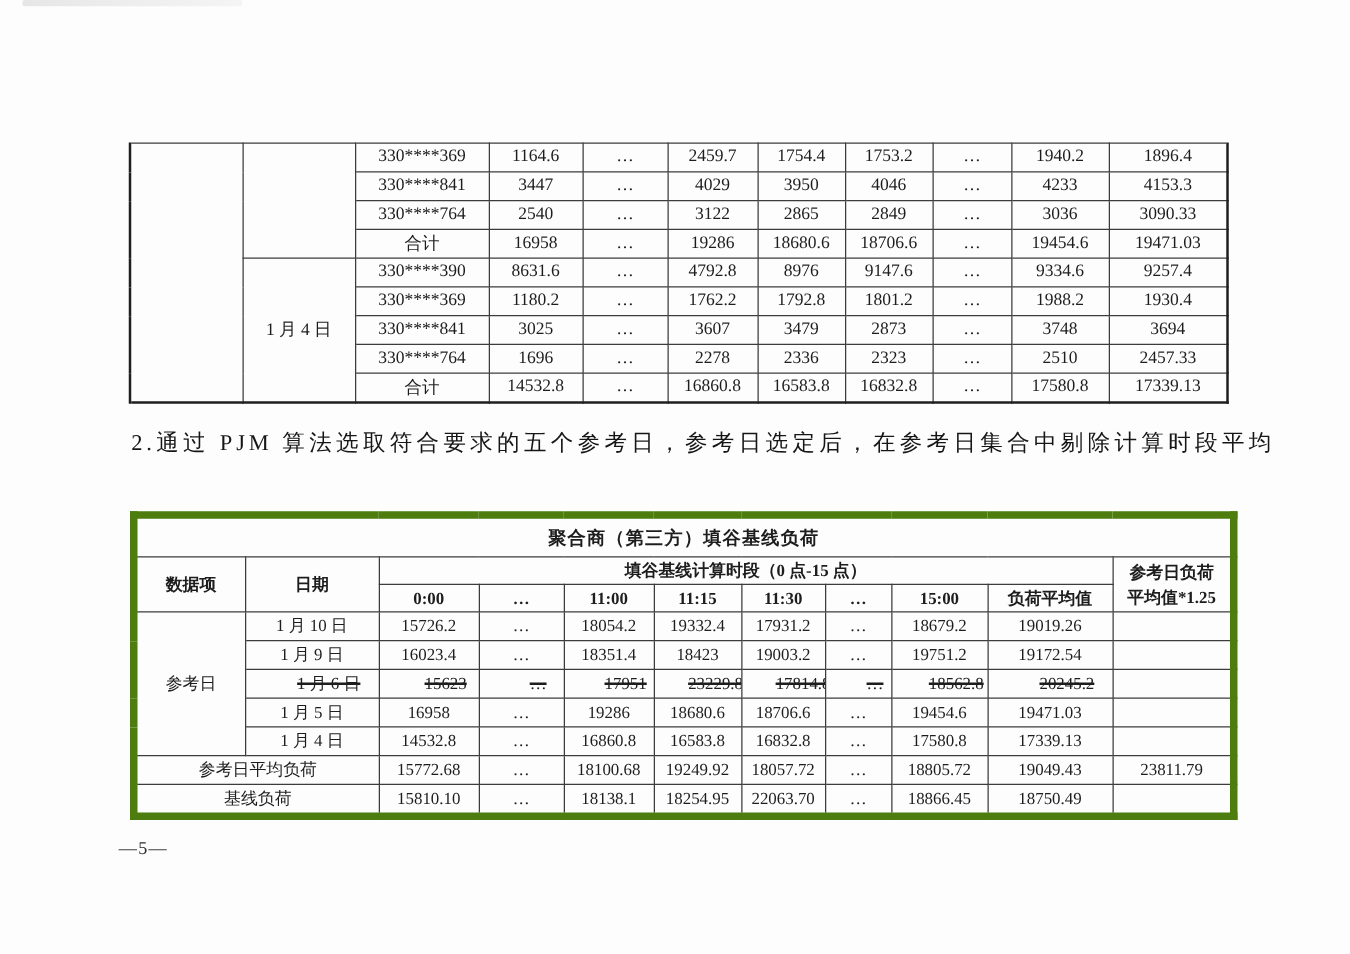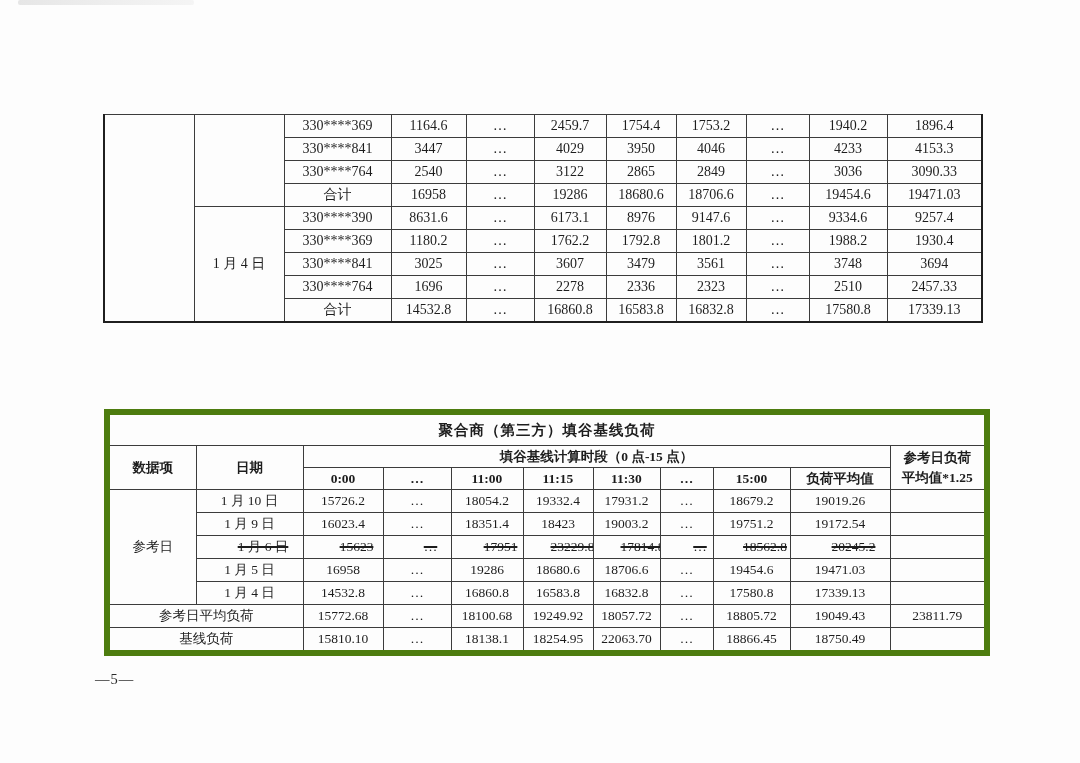--- a/index.html
+++ b/index.html
@@ -110,21 +110,21 @@
         <td>18706.6</td>
         <td>…</td>
         <td>19454.6</td>
         <td>19471.03</td>
       </tr>
       <tr>
         <td rowspan="5">1 月 4 日</td>
         <td>330****390</td>
         <td>8631.6</td>
         <td>…</td>
-        <td>6173.1</td>
+        <td>4792.8</td>
         <td>8976</td>
         <td>9147.6</td>
         <td>…</td>
         <td>9334.6</td>
         <td>9257.4</td>
       </tr>
       <tr>
         <td>330****369</td>
         <td>1180.2</td>
         <td>…</td>
@@ -134,21 +134,21 @@
         <td>…</td>
         <td>1988.2</td>
         <td>1930.4</td>
       </tr>
       <tr>
         <td>330****841</td>
         <td>3025</td>
         <td>…</td>
         <td>3607</td>
         <td>3479</td>
-        <td>3561</td>
+        <td>2873</td>
         <td>…</td>
         <td>3748</td>
         <td>3694</td>
       </tr>
       <tr>
         <td>330****764</td>
         <td>1696</td>
         <td>…</td>
         <td>2278</td>
         <td>2336</td>
@@ -165,20 +165,21 @@
         <td>16583.8</td>
         <td>16832.8</td>
         <td>…</td>
         <td>17580.8</td>
         <td>17339.13</td>
       </tr>
     </tbody>
 </table>
 
 <div class="para">
+  <div class="l1">2.通过 PJM 算法选取符合要求的五个参考日，参考日选定后，在参考日集合中剔除计算时段平均</div>
 </div>
 
 <table class="t2">
   <colgroup>
     <col style="width:89px">
       <col style="width:107px">
       <col style="width:80px">
     <col style="width:68px">
       <col style="width:72px">
       <col style="width:70px">

